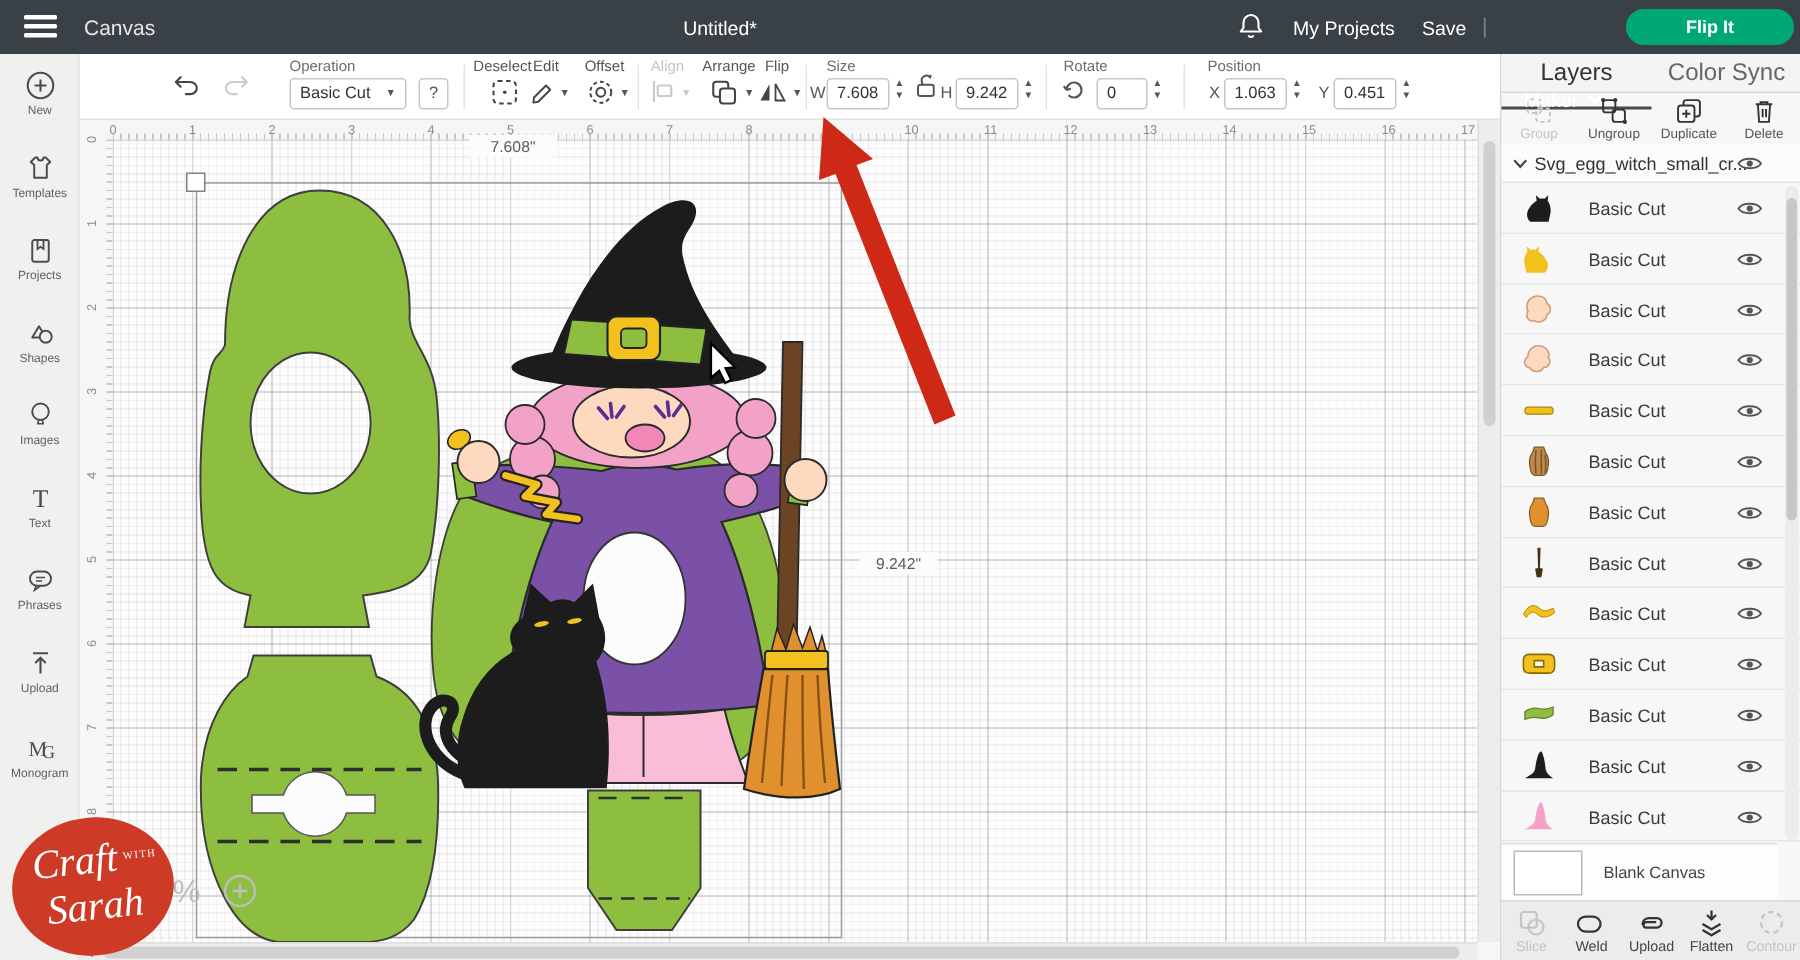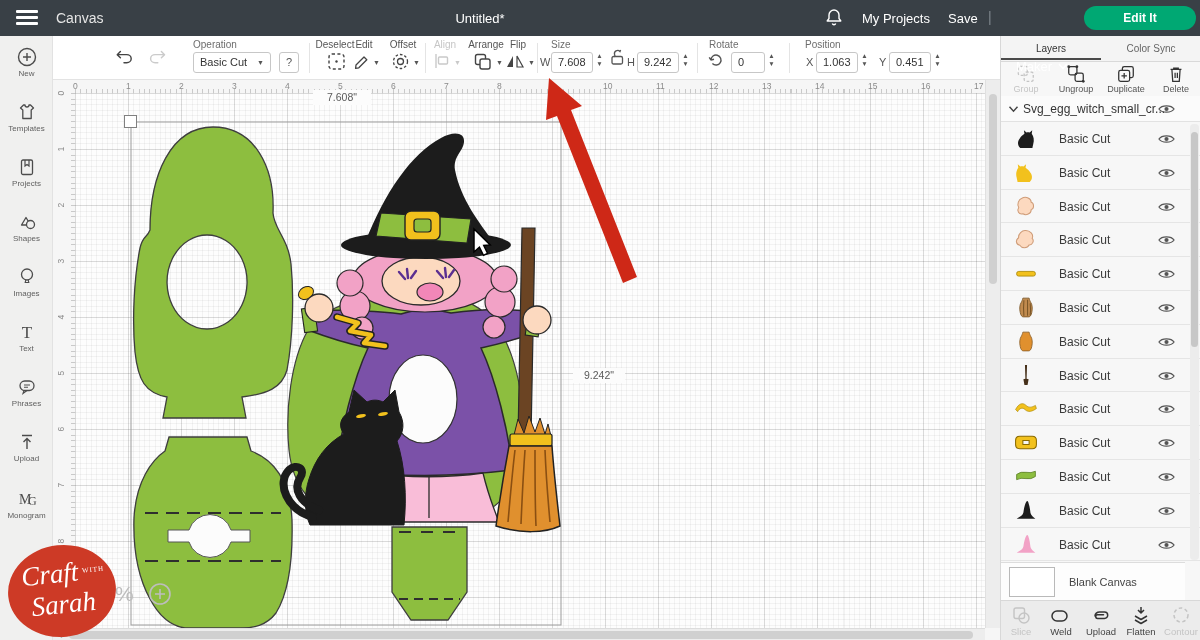--- a/index.html
+++ b/index.html
@@ -69,21 +69,21 @@
   
   #logo { position:absolute; left:8px; top:545px; width:108px; height:92px; border-radius:50%;
           transform:rotate(-6deg); z-index:70; color:#fff; font-family:"Liberation Serif",serif; font-style:italic; }
   #logo .l1 { position:absolute; left:15px; top:13px; font-size:27px; }
   #logo .lw { position:absolute; left:76px; top:24px; font-size:7px; font-style:normal; letter-spacing:1px; }
   #logo .l2 { position:absolute; left:22px; top:44px; font-size:27px; }
 
   
   #panel { position:absolute; left:1000px; top:36px; width:200px; height:604px; background:#f7f7f7; border-left:1px solid #d8d8d8; z-index:30; }
   #tabs { position:absolute; left:0; top:0; width:200px; height:26px; background:#f4f4f4; border-bottom:1px solid #d9d9d9; }
-  .tab { position:absolute; top:0; width:100px; height:24px; text-align:center; line-height:26px; font-size:10px; color:#666; cursor:pointer; }
+  .tab { position:absolute; top:0; width:100px; height:37px; text-align:center; line-height:26px; font-size:16px; color:#666; cursor:pointer; }
   .tab.active { color:#333; border-bottom:2px solid #4a4a4a; }
   #actions { position:absolute; left:0; top:26px; width:200px; height:34px; }
   .act { position:absolute; top:2px; width:50px; text-align:center; cursor:pointer; }
   .act .a-label { display:block; font-size:9px; color:#555; margin-top:0px; }
   .act.dis .a-label { color:#c4c4c4; }
   .act svg { display:block; margin:0 auto; }
   #grp-header { position:absolute; left:0; top:60px; width:200px; height:26px; background:#fbfbfb; border-bottom:1px solid #e2e2e2; }
   #grp-header .g-name { position:absolute; left:22px; top:6px; font-size:12px; color:#333; }
   #grp-header svg.chev { position:absolute; left:7px; top:9px; }
   #grp-header svg.eye { position:absolute; right:26px; top:7px; }
@@ -159,21 +159,21 @@
     <svg width="20" height="22" viewBox="0 0 20 22">
         <path d="M10,3 a5,5 0 0 1 5,5 v3.5 l1.8,2.5 H3.2 L5,11.5 V8 a5,5 0 0 1 5,-5 z M8.3,16.5 a1.8,1.8 0 0 0 3.4,0" fill="none" stroke="#fff" stroke-width="1.4" stroke-linejoin="round"></path>
       </svg>
   </div>
   <div id="mp-link" class="tb-text">My Projects</div>
   <div id="save-link" class="tb-text">Save</div>
   <div id="tb-divider">|</div>
   <div id="machine-sel"><span>Maker</span><svg width="10" height="7" viewBox="0 0 10 7">
         <polyline points="1,1 5,5.5 9,1" fill="none" stroke="#fff" stroke-width="1.5"></polyline>
       </svg></div>
-  <div id="make-it" style="background: rgb(0, 168, 115);">Edit It</div>
+  <div id="make-it" style="background: rgb(0, 168, 115);">Flip It</div>
 </div>
 
 <div id="sidebar">
   <div class="sb-item" style="top:10px">
     <svg width="22" height="22" viewBox="0 0 22 22">
         <circle cx="11" cy="11" r="8.5" fill="none" stroke="#4c4c4c" stroke-width="1.4"></circle>
         <path d="M11,7 V15 M7,11 H15" stroke="#4c4c4c" stroke-width="1.4"></path>
       </svg>
     <span class="sb-label">New</span>
   </div>

